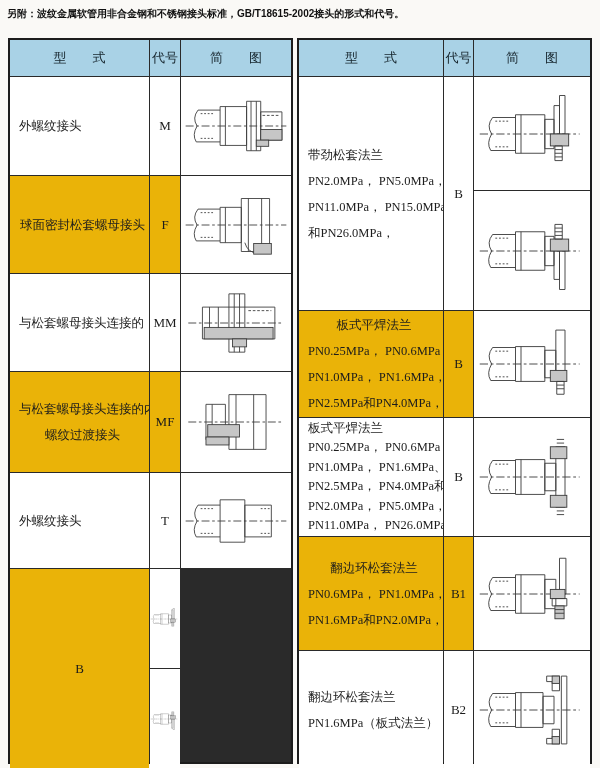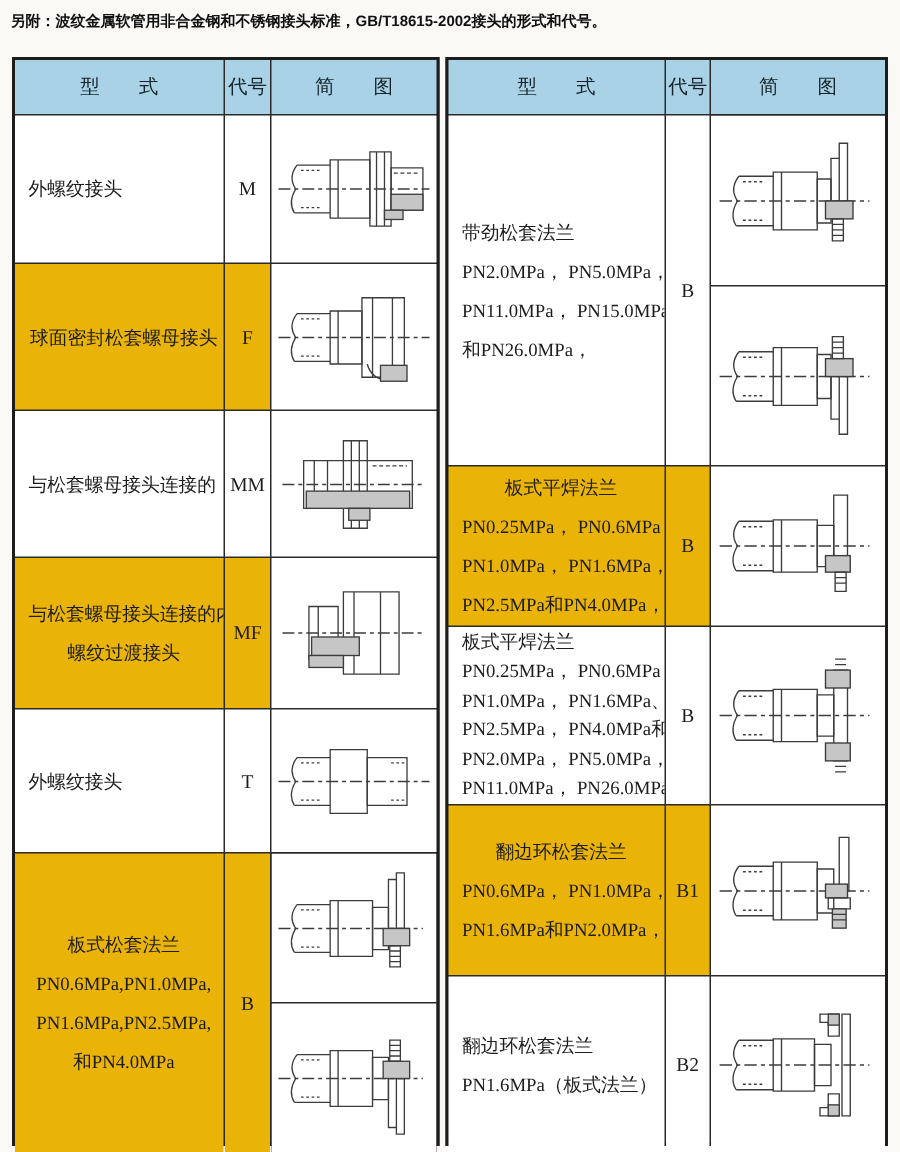--- a/index.html
+++ b/index.html
@@ -146,26 +146,20 @@
         <path class="s" d="M20 31 H36 M20 59 H36" stroke-dasharray="2 2"></path>
         <path class="s" d="M3 45 H117" stroke-dasharray="9 3 3 3"></path>
         <path class="s" d="M42 21 H70 V69 H42 Z"></path>
         <path class="s" d="M70 27 H100 V63 H70 Z"></path>
         <path class="s" d="M88 31 H98 M88 59 H98" stroke-dasharray="2 2"></path>
       </svg>
     </div>
   </div>
 
   <div class="row hl" style="height:199px">
-    <div class="cell c-type">
-      <div class="ln">板式松套法兰</div>
-      <div class="ln">PN0.6MPa,PN1.0MPa,</div>
-      <div class="ln">PN1.6MPa,PN2.5MPa,</div>
-      <div class="ln">和PN4.0MPa</div>
-    </div>
     <div class="cell c-code">B</div>
     <div class="cell split">
       <div style="height:99px">
         <svg width="106" height="88" viewBox="0 0 120 90">
           <path class="s" d="M17 27 Q10 36 16 45 Q10 55 15 63"></path>
           <path class="s" d="M17 27 H42 M15 63 H42"></path>
           <path class="s" d="M20 31 H36 M20 59 H36" stroke-dasharray="2 2"></path>
           <path class="s" d="M3 45 H112" stroke-dasharray="9 3 3 3"></path>
           <path class="s" d="M42 24 H74 V66 H42 Z M48 24 V66"></path>
           <path class="s" d="M74 29 H86 V61 H74 Z"></path>

